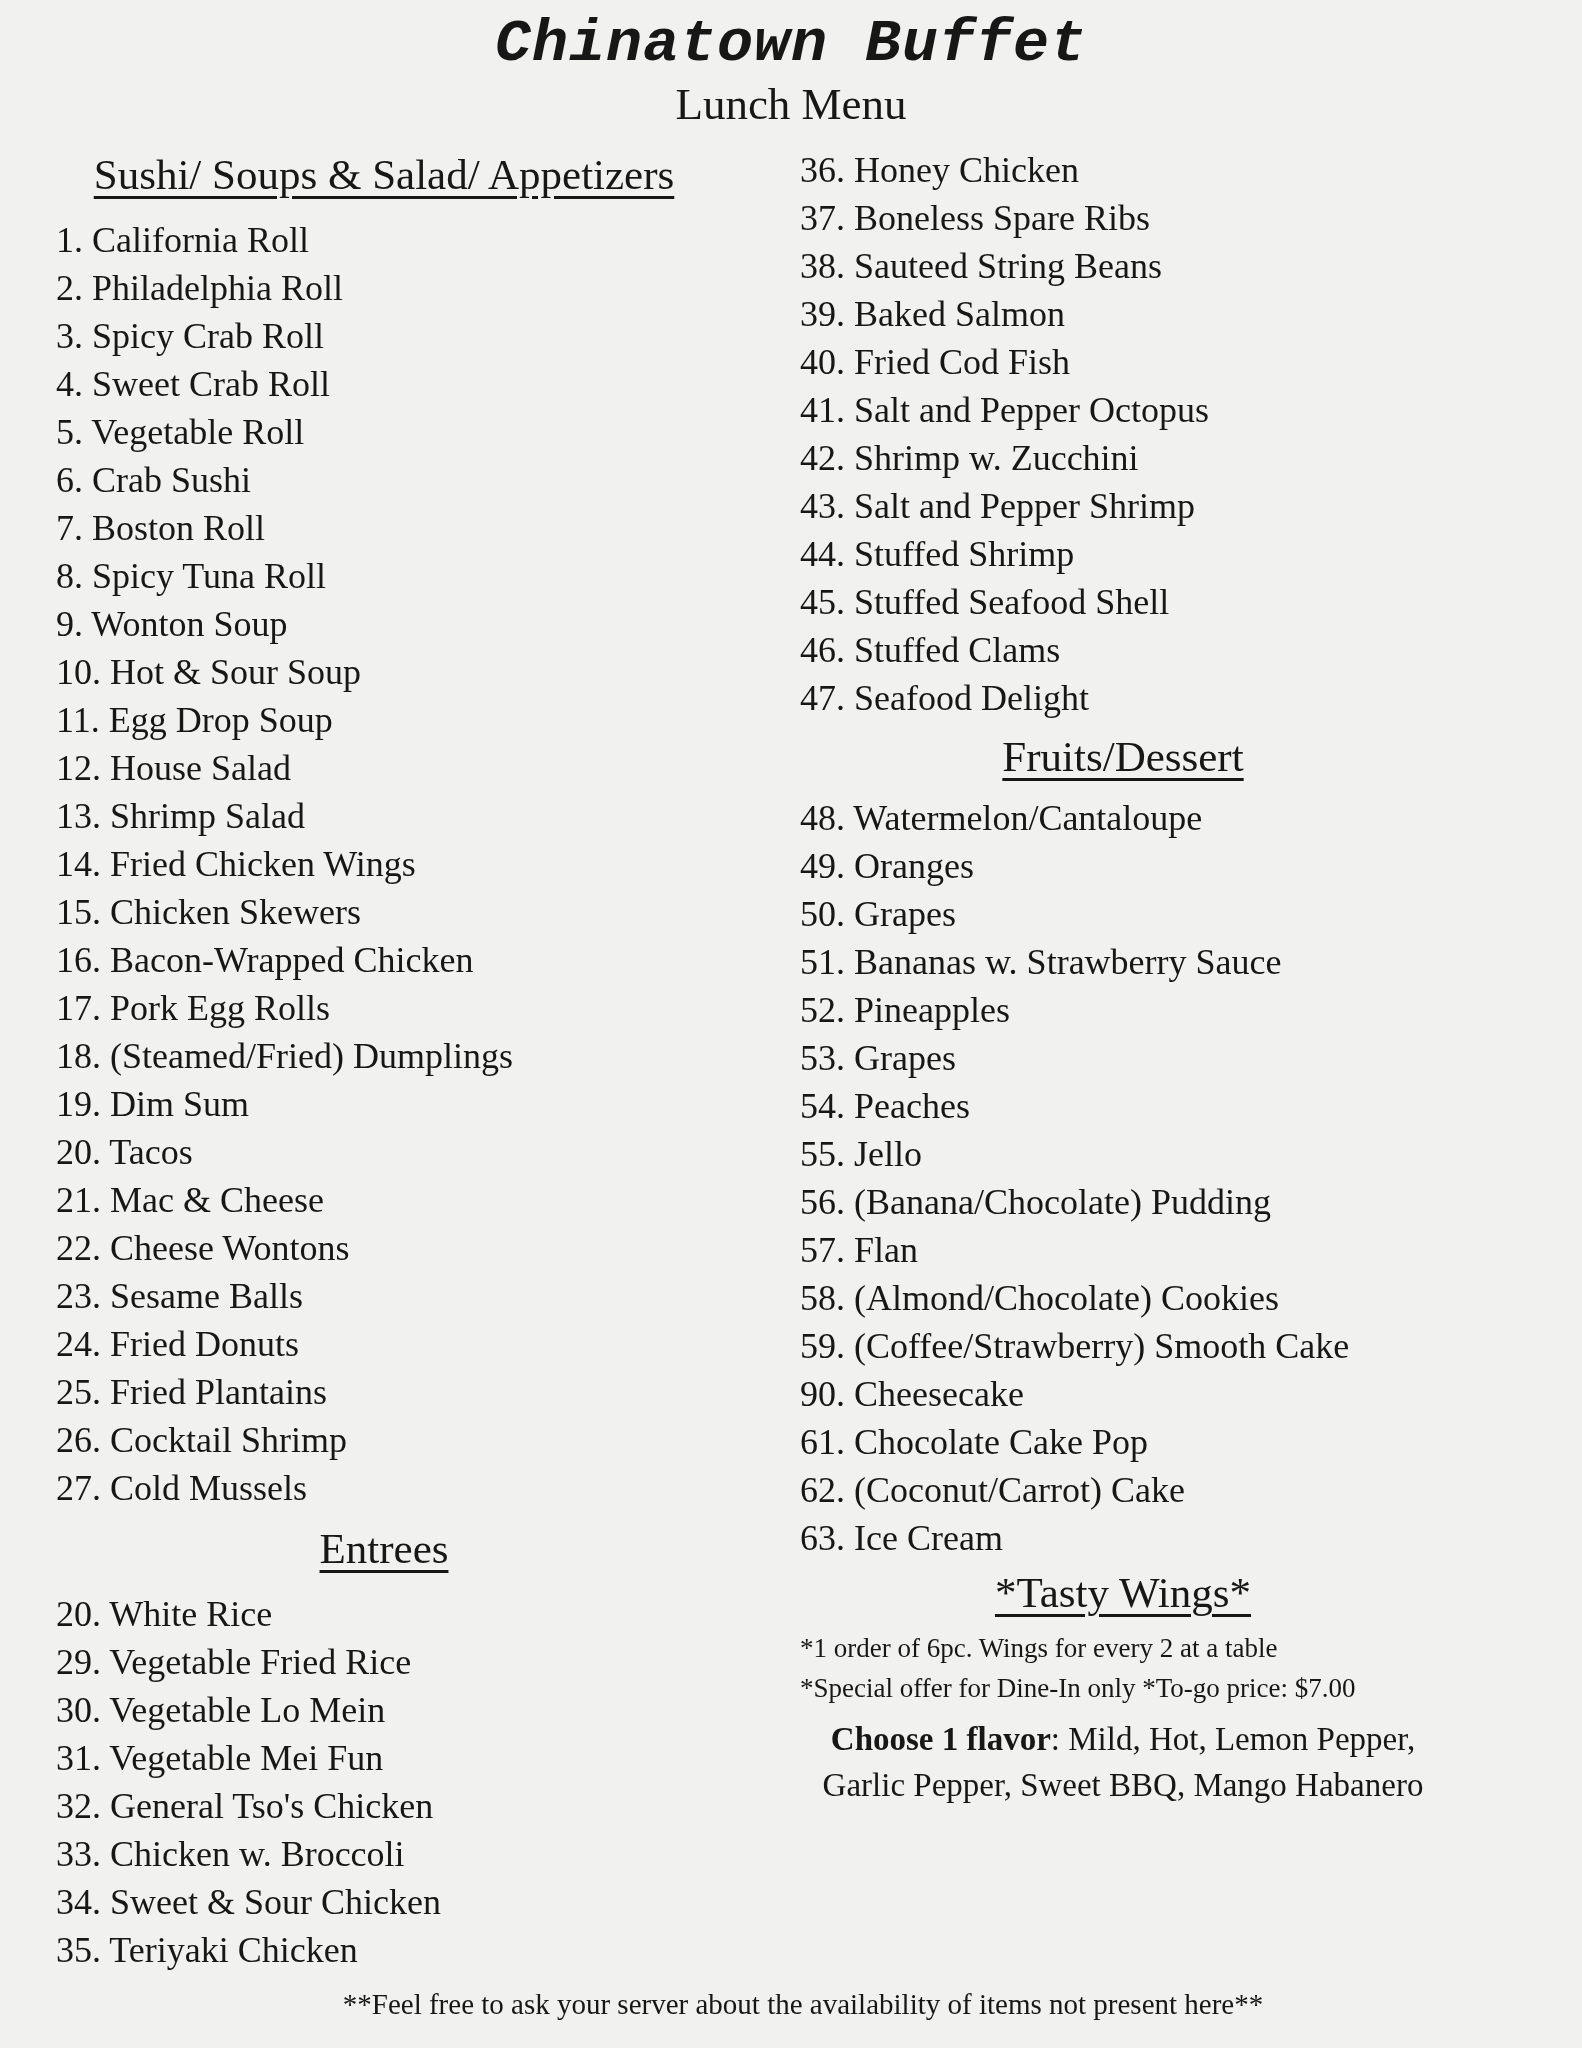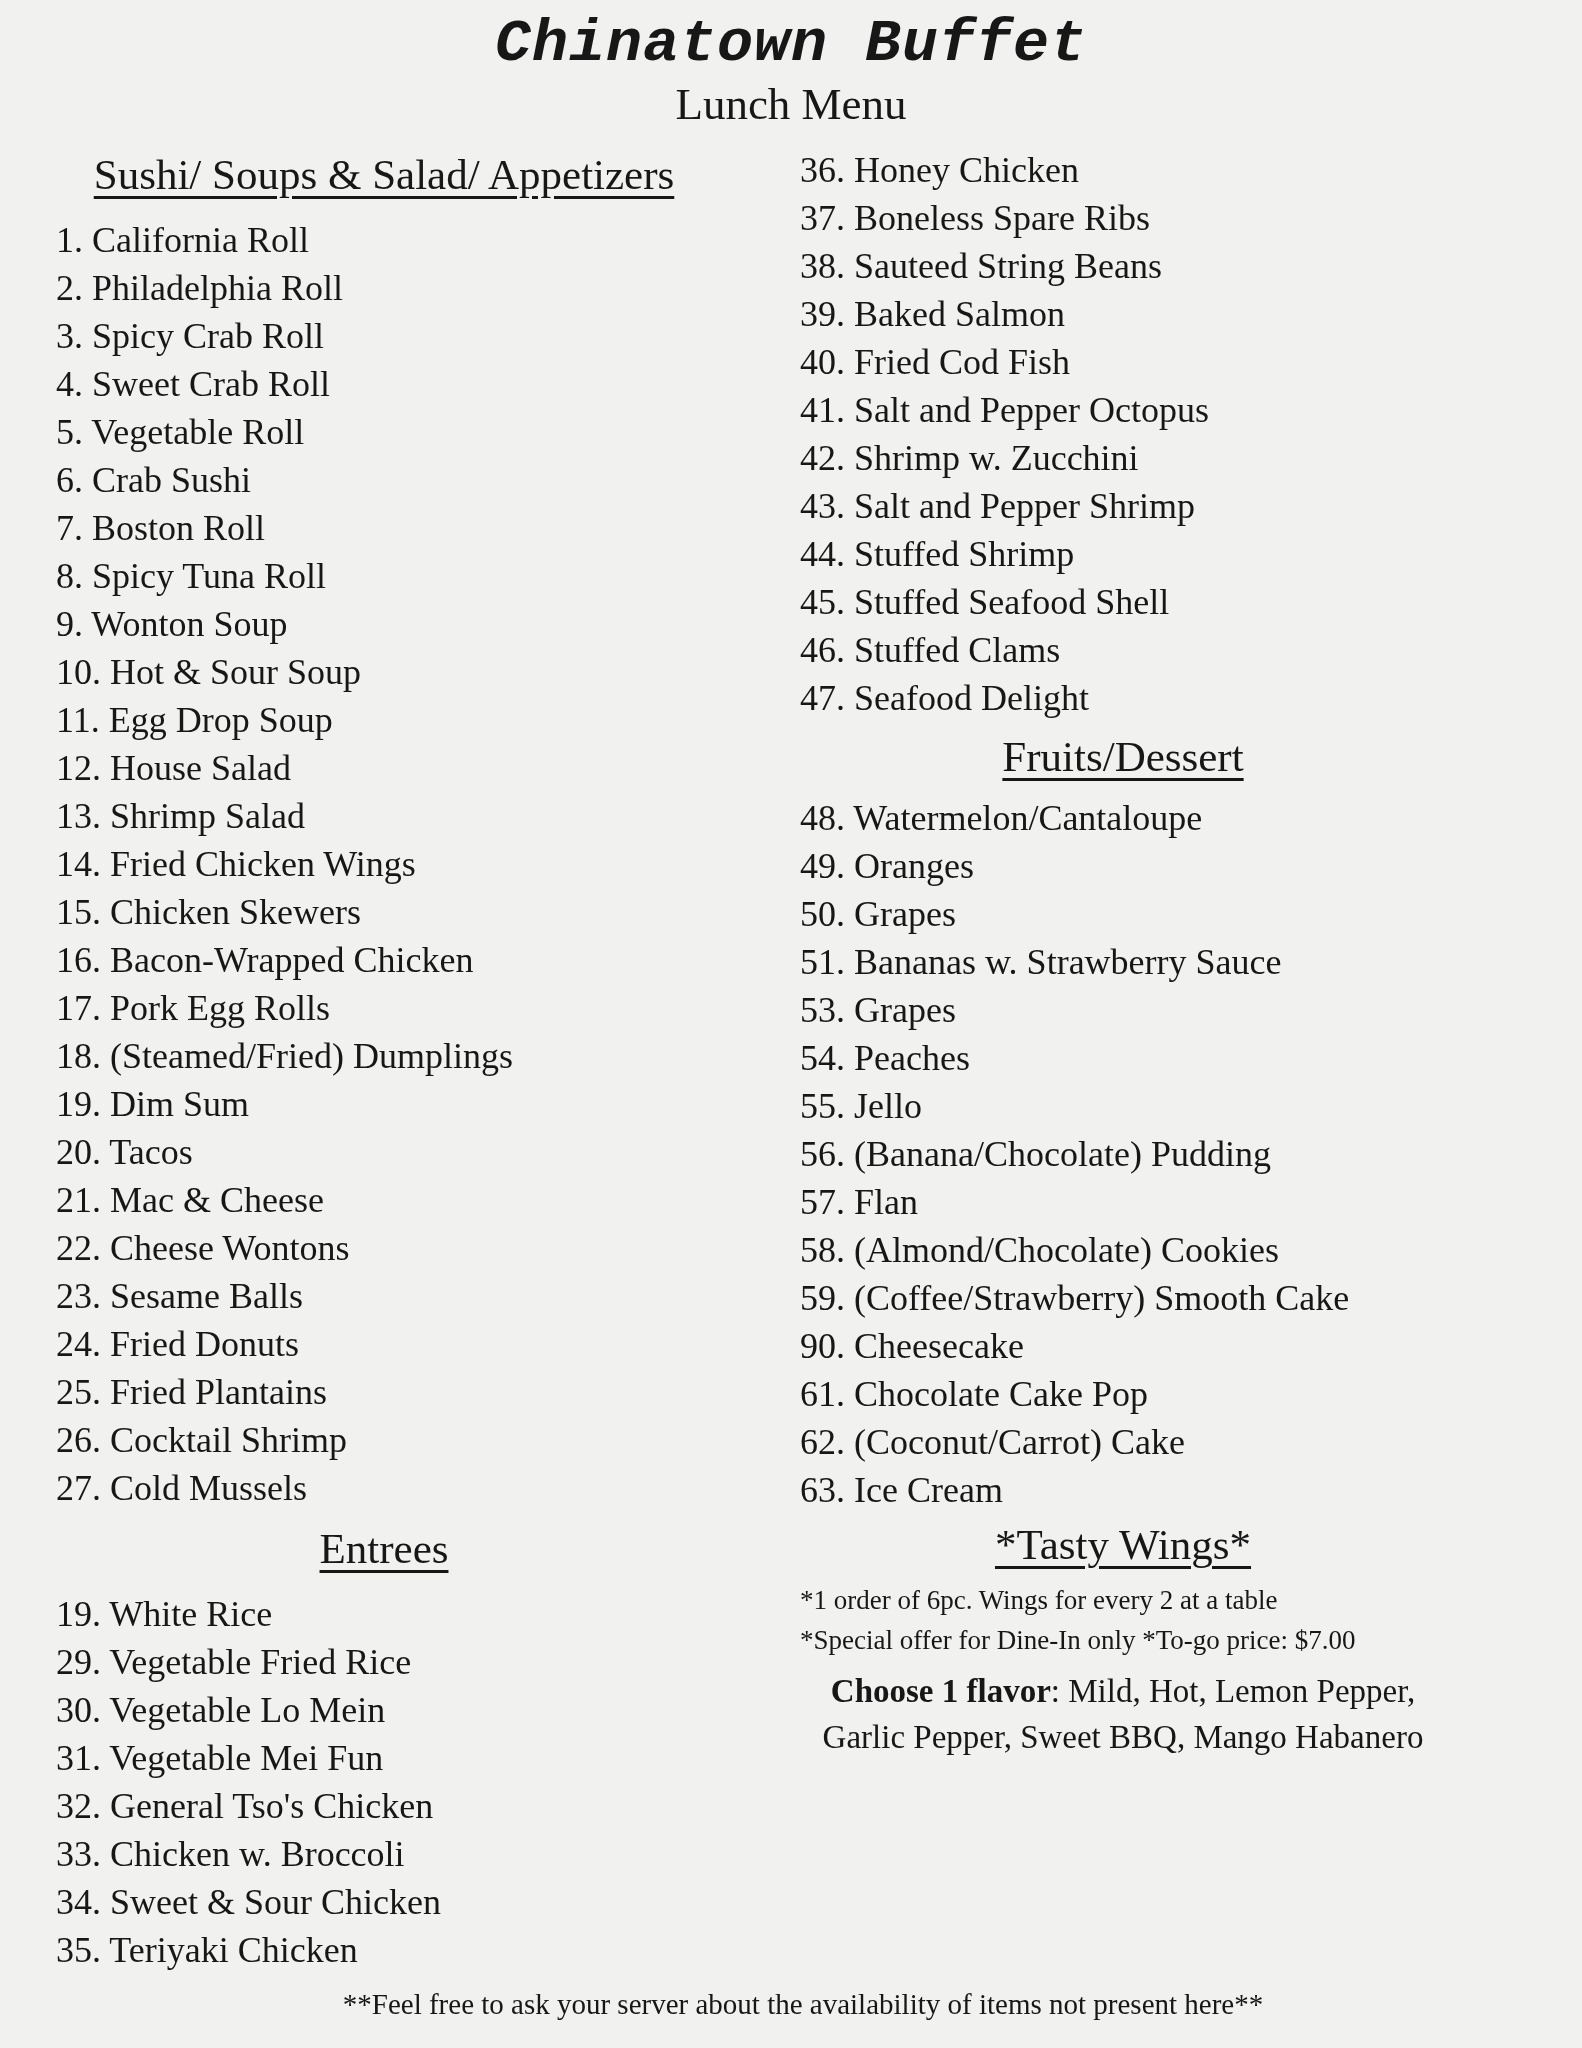--- a/index.html
+++ b/index.html
@@ -133,21 +133,21 @@
       <li class="menu-item">22. Cheese Wontons</li>
       <li class="menu-item">23. Sesame Balls</li>
       <li class="menu-item">24. Fried Donuts</li>
       <li class="menu-item">25. Fried Plantains</li>
       <li class="menu-item">26. Cocktail Shrimp</li>
       <li class="menu-item">27. Cold Mussels</li>
     </ul>
 
     <h3 class="sec-header entrees">Entrees</h3>
     <ul class="items after-header">
-      <li class="menu-item">19. White Rice</li>
+      <li class="menu-item">20. White Rice</li>
       <li class="menu-item">29. Vegetable Fried Rice</li>
       <li class="menu-item">30. Vegetable Lo Mein</li>
       <li class="menu-item">31. Vegetable Mei Fun</li>
       <li class="menu-item">32. General Tso's Chicken</li>
       <li class="menu-item">33. Chicken w. Broccoli</li>
       <li class="menu-item">34. Sweet &amp; Sour Chicken</li>
       <li class="menu-item">35. Teriyaki Chicken</li>
     </ul>
   </section>
 
@@ -166,20 +166,21 @@
       <li class="menu-item">46. Stuffed Clams</li>
       <li class="menu-item">47. Seafood Delight</li>
     </ul>
 
     <h3 class="sec-header fruits">Fruits/Dessert</h3>
     <ul class="items fruits-list">
       <li class="menu-item">48. Watermelon/Cantaloupe</li>
       <li class="menu-item">49. Oranges</li>
       <li class="menu-item">50. Grapes</li>
       <li class="menu-item">51. Bananas w. Strawberry Sauce</li>
+      <li class="menu-item">52. Pineapples</li>
       <li class="menu-item">53. Grapes</li>
       <li class="menu-item">54. Peaches</li>
       <li class="menu-item">55. Jello</li>
       <li class="menu-item">56. (Banana/Chocolate) Pudding</li>
       <li class="menu-item">57. Flan</li>
       <li class="menu-item">58. (Almond/Chocolate) Cookies</li>
       <li class="menu-item">59. (Coffee/Strawberry) Smooth Cake</li>
       <li class="menu-item">90. Cheesecake</li>
       <li class="menu-item">61. Chocolate Cake Pop</li>
       <li class="menu-item">62. (Coconut/Carrot) Cake</li>

